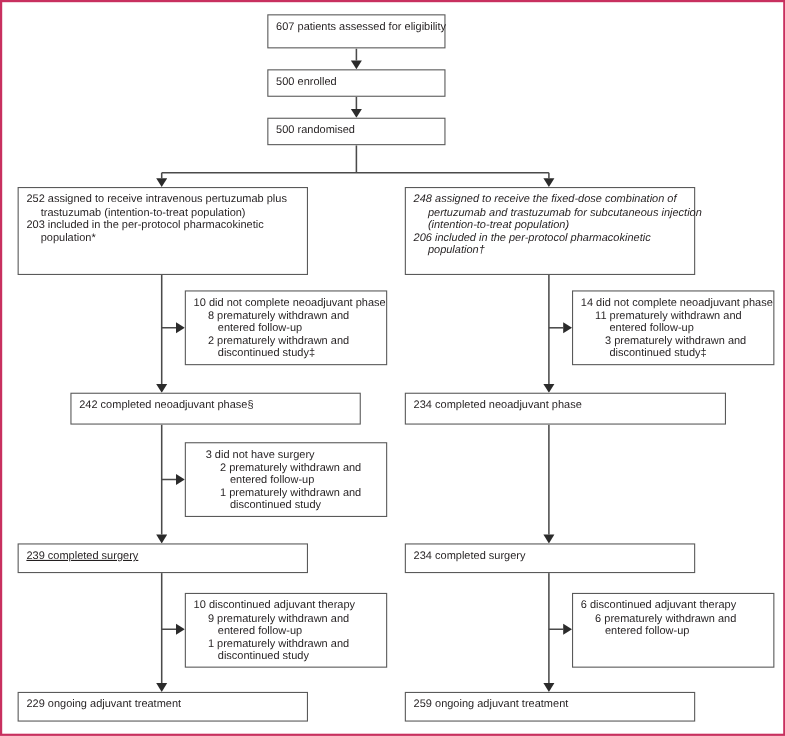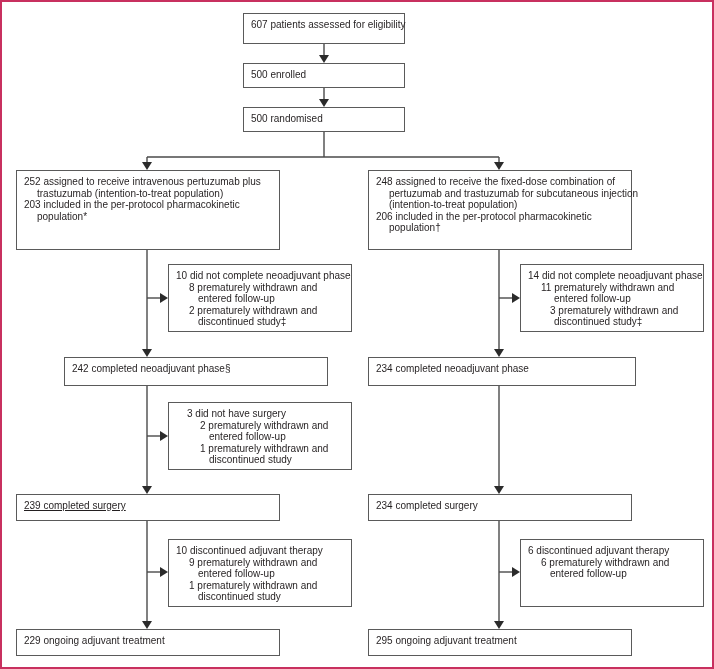--- a/index.html
+++ b/index.html
@@ -136,21 +136,21 @@
       <div class="ln">500 randomised</div>
     </div>
 
     <div class="box" style="left:14px; top:168px; width:264px; height:80px;">
       <div class="ln">252 assigned to receive intravenous pertuzumab plus</div>
       <div class="ln sub">trastuzumab (intention-to-treat population)</div>
       <div class="ln">203 included in the per-protocol pharmacokinetic</div>
       <div class="ln sub">population*</div>
     </div>
 
-    <div class="box" style="left:366px; top:168px; width:264px; height:80px;">
+    <div class="box" style="left:366px; top:168px; width:264px; height:80px;font-style:italic;">
       <div class="ln">248 assigned to receive the fixed-dose combination of</div>
       <div class="ln sub">pertuzumab and trastuzumab for subcutaneous injection</div>
       <div class="ln sub">(intention-to-treat population)</div>
       <div class="ln">206 included in the per-protocol pharmacokinetic</div>
       <div class="ln sub">population†</div>
     </div>
 
     <div class="box" style="left:166px; top:262px; width:184px; height:68px;">
       <div class="ln">10 did not complete neoadjuvant phase</div>
       <div class="ln sub">8 prematurely withdrawn and</div>
@@ -164,21 +164,21 @@
       <div class="ln sub">11 prematurely withdrawn and</div>
       <div class="ln sub3">entered follow-up</div>
       <div class="ln sub2">3 prematurely withdrawn and</div>
       <div class="ln sub3">discontinued study‡</div>
     </div>
 
     <div class="box" style="left:14px; top:355px; width:264px; height:29px;margin-left:48px;">
       <div class="ln">242 completed neoadjuvant phase§</div>
     </div>
 
-    <div class="box" style="left:366px; top:355px; width:268px; height:29px;">
+    <div class="box" style="left:366px; top:355px; width:292px; height:29px;">
       <div class="ln">234 completed neoadjuvant phase</div>
     </div>
 
     <div class="box" style="left:166px; top:400px; width:184px; height:68px;padding-left:18px;">
       <div class="ln">3 did not have surgery</div>
       <div class="ln sub">2 prematurely withdrawn and</div>
       <div class="ln sub2">entered follow-up</div>
       <div class="ln sub">1 prematurely withdrawn and</div>
       <div class="ln sub2">discontinued study</div>
     </div>
@@ -203,17 +203,17 @@
       <div class="ln">6 discontinued adjuvant therapy</div>
       <div class="ln sub">6 prematurely withdrawn and</div>
       <div class="ln sub2">entered follow-up</div>
     </div>
 
     <div class="box" style="left:14px; top:627px; width:264px; height:27px;">
       <div class="ln">229 ongoing adjuvant treatment</div>
     </div>
 
     <div class="box" style="left:366px; top:627px; width:264px; height:27px;">
-      <div class="ln">295 ongoing adjuvant treatment</div>
+      <div class="ln">259 ongoing adjuvant treatment</div>
     </div>
 
   </div>
 </div>
 
 </body></html>

